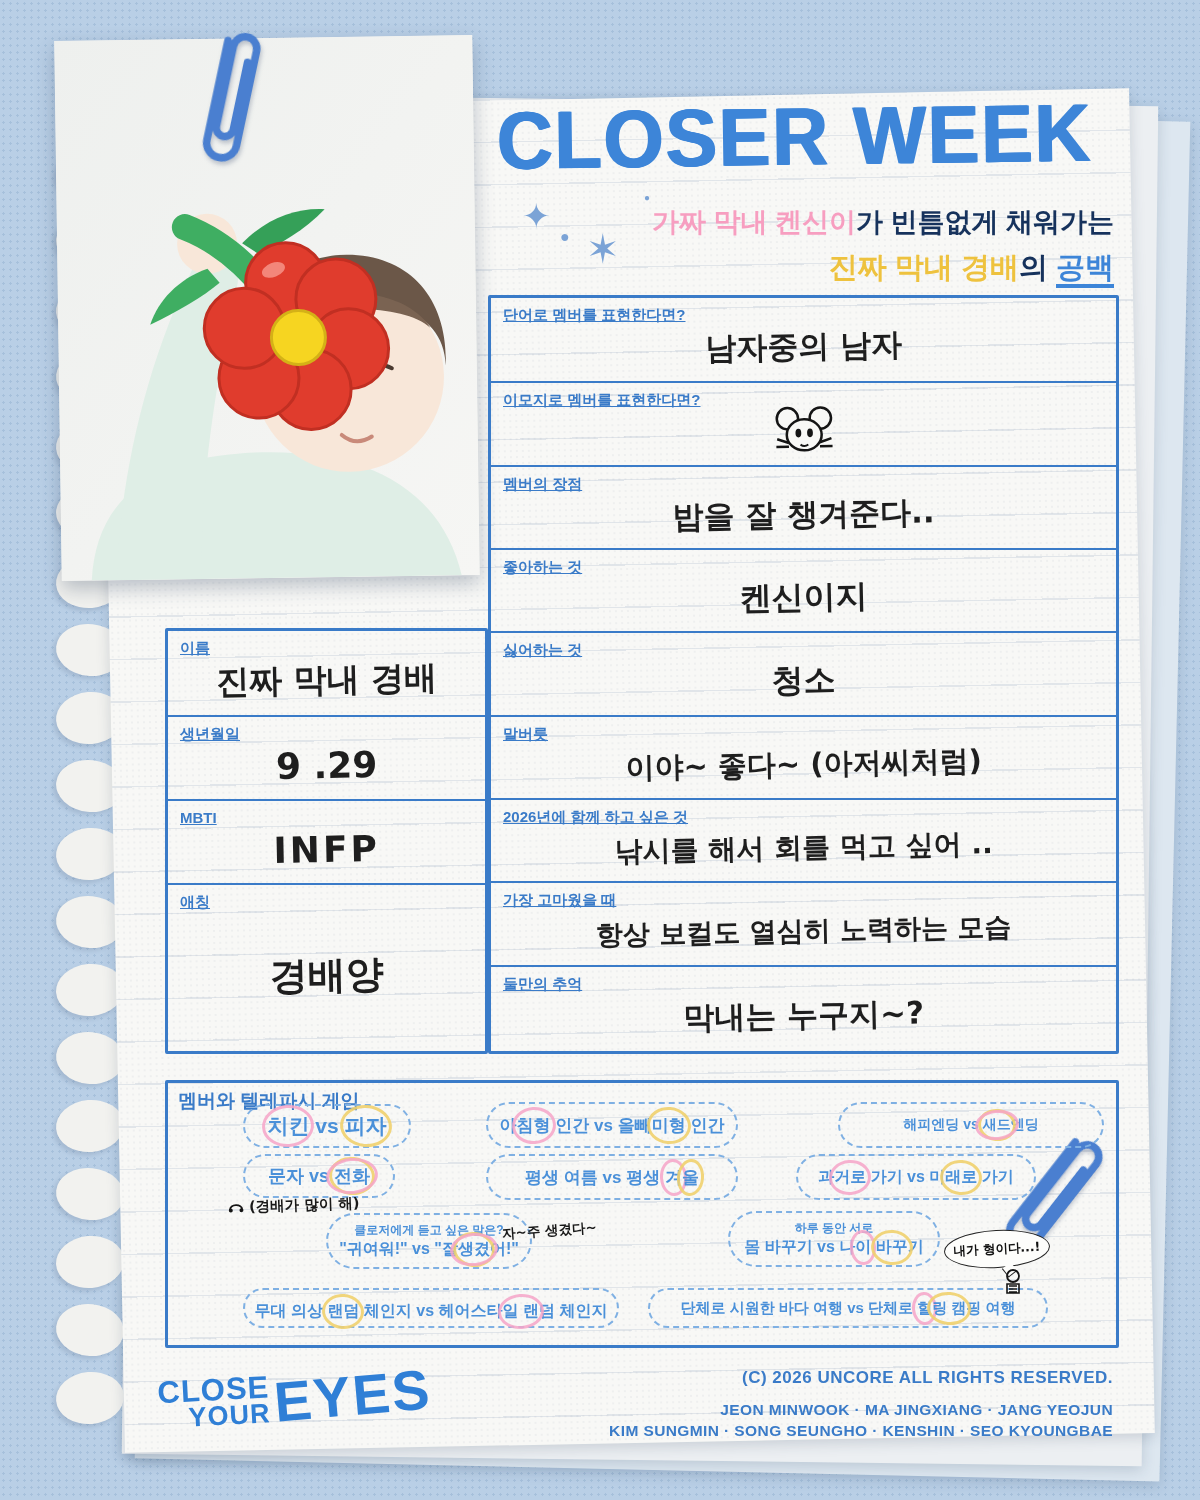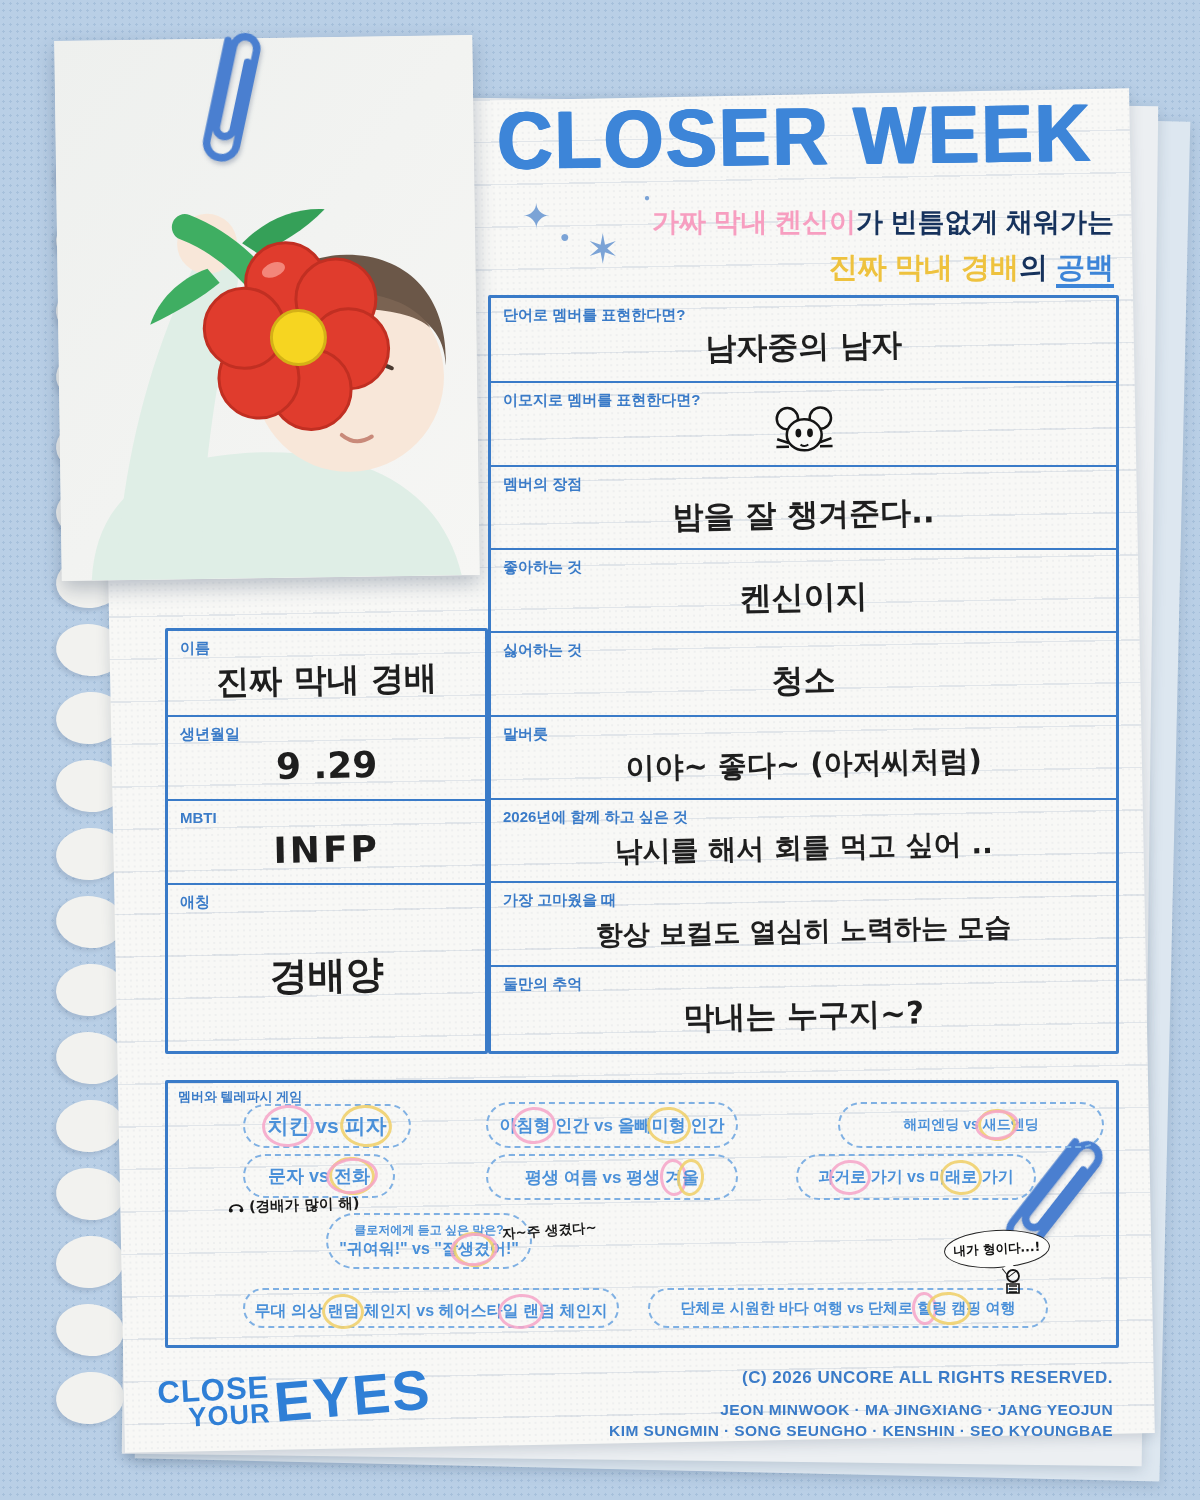--- a/index.html
+++ b/index.html
@@ -52,28 +52,28 @@
   .blue-ul{color:#3d85d8;border-bottom:4px solid #3d85d8;padding-bottom:1px;}
   .sparkle{position:absolute;color:#7ba3d6;}
 
   
   .fbox{position:absolute;border:3px solid #3a7bc8;border-radius:2px;background:transparent;}
   .box-left{left:165px;top:628px;width:317px;height:420px;}
   .box-right{left:488px;top:295px;width:625px;height:753px;}
   .box-game{left:165px;top:1080px;width:948px;height:262px;}
   .frow{position:absolute;left:0;width:100%;border-top:2.5px solid #3a7bc8;box-sizing:border-box;}
   .frow.first{border-top:none;}
-  .flabel{position:absolute;left:12px;top:8px;font-size:15px;font-weight:bold;color:#3a7bc8;}
+  .flabel{position:absolute;left:12px;top:8px;font-size:15px;font-weight:bold;color:#3a7bc8;text-decoration:underline;}
   .fvalue{position:absolute;left:0;top:0;width:100%;height:100%;display:flex;
           align-items:center;justify-content:center;padding-top:14px;box-sizing:border-box;
           font-weight:600;color:#1e1e1e;transform:rotate(-1.2deg);white-space:nowrap;}
   .hw{font-family:"DejaVu Sans",sans-serif;}
 
   
-  .game-label{position:absolute;left:178px;top:1088px;font-size:13px;font-weight:bold;color:#3a7bc8;}
+  .game-label{position:absolute;left:178px;top:1088px;font-size:19px;font-weight:bold;color:#3a7bc8;}
   .bubble{position:absolute;border:2.5px dashed #7fb0e3;border-radius:30px;
           display:flex;flex-direction:column;align-items:center;justify-content:center;
           color:#4a90d9;font-weight:800;box-sizing:border-box;padding:4px 10px;}
   .bubble-main{white-space:nowrap;}
   .bubble-small{font-size:12px;font-weight:bold;color:#4a90d9;white-space:nowrap;}
   .circ{position:relative;display:inline-block;}
   .circ-pink::after,.circ-yellow::after,.circ-both::after,.circ-both::before{
      content:"";position:absolute;inset:-7px -5px;border-radius:50%;pointer-events:none;}
   .circ-pink::after{border:3px solid rgba(246,164,200,.85);transform:rotate(-4deg);}
   .circ-yellow::after{border:3px solid rgba(240,208,110,.9);transform:rotate(5deg);}
@@ -283,20 +283,24 @@
     <div class="bubble" style="left:486px;top:1154px;width:252px;height:46px;font-size:17px;">
         <div class="bubble-main"><span>평생 여름 vs 평생 </span><span class="circ circ-pink">겨</span><span class="circ circ-yellow">울</span></div>
       </div>
     <div class="bubble" style="left:796px;top:1154px;width:240px;height:46px;font-size:16px;">
         <div class="bubble-main"><span>과</span><span class="circ circ-pink">거로</span><span> 가기 vs 미</span><span class="circ circ-yellow">래로</span><span> 가기</span></div>
       </div>
     <div class="bubble" style="left:326px;top:1213px;width:206px;height:56px;font-size:16px;">
         <div class="bubble-small">클로저에게 듣고 싶은 말은?</div>
         <div class="bubble-main"><span>"귀여워!" vs "잘</span><span class="circ circ-both">생겼</span><span>어!"</span></div>
       </div>
+    <div class="bubble" style="left:728px;top:1211px;width:212px;height:56px;font-size:16px;">
+        <div class="bubble-small">하루 동안 서로</div>
+        <div class="bubble-main"><span>몸 바꾸기 vs 나</span><span class="circ circ-pink">이</span><span> </span><span class="circ circ-yellow">바꾸</span><span>기</span></div>
+      </div>
     <div class="bubble" style="left:243px;top:1288px;width:376px;height:40px;font-size:16px;justify-content:flex-end;">
         <div class="bubble-main"><span>무대 의상 </span><span class="circ circ-yellow">랜덤</span><span> 체인지 vs 헤어스타</span><span class="circ circ-pink">일 랜</span><span>덤 체인지</span></div>
       </div>
     <div class="bubble" style="left:648px;top:1288px;width:400px;height:40px;font-size:15px;">
         <div class="bubble-main"><span>단체로 시원한 바다 여행 vs 단체로 </span><span class="circ circ-pink">힐</span><span class="circ circ-yellow">링 캠</span><span>핑 여행</span></div>
       </div>
 
     <div class="note note-phone hw">
       <svg width="16" height="14" viewBox="0 0 24 20" style="vertical-align:-2px;">
         <path d="M3 14 C2 5 22 5 21 14" fill="none" stroke="#151515" stroke-width="2.6" stroke-linecap="round"></path>

